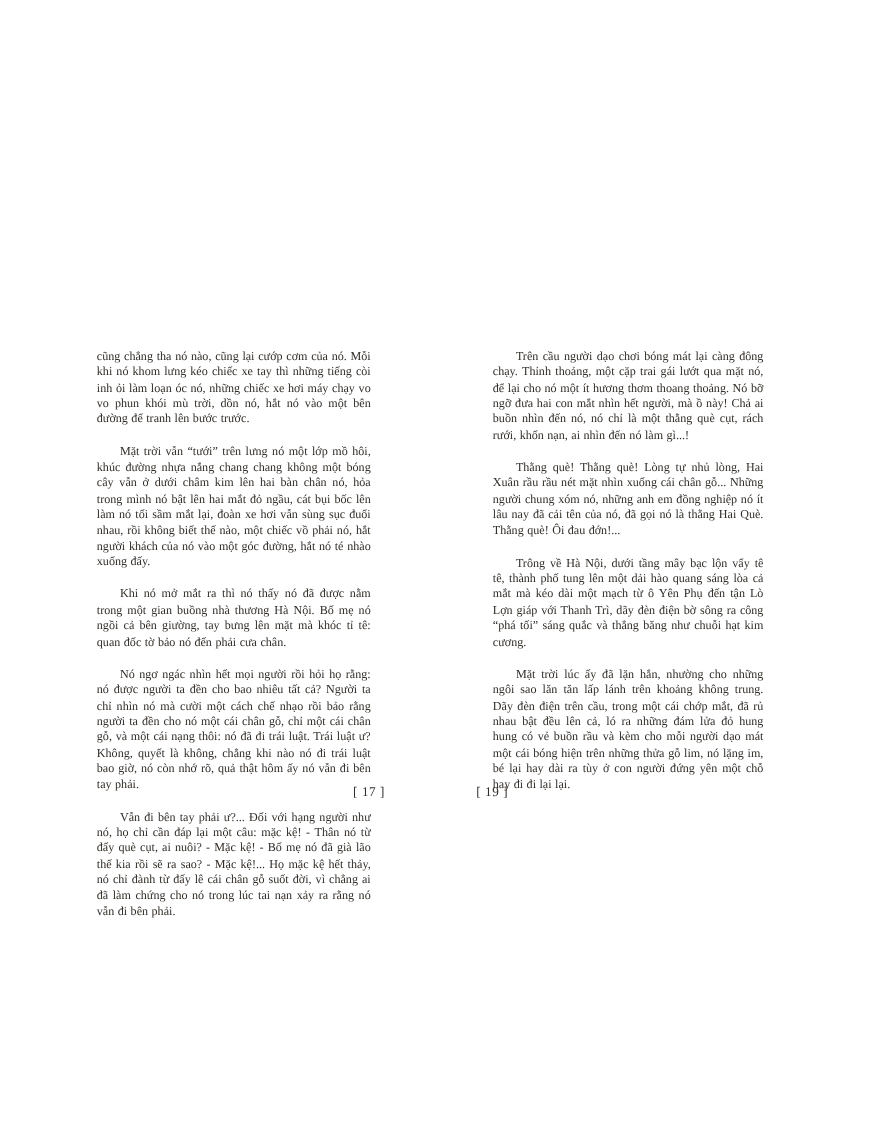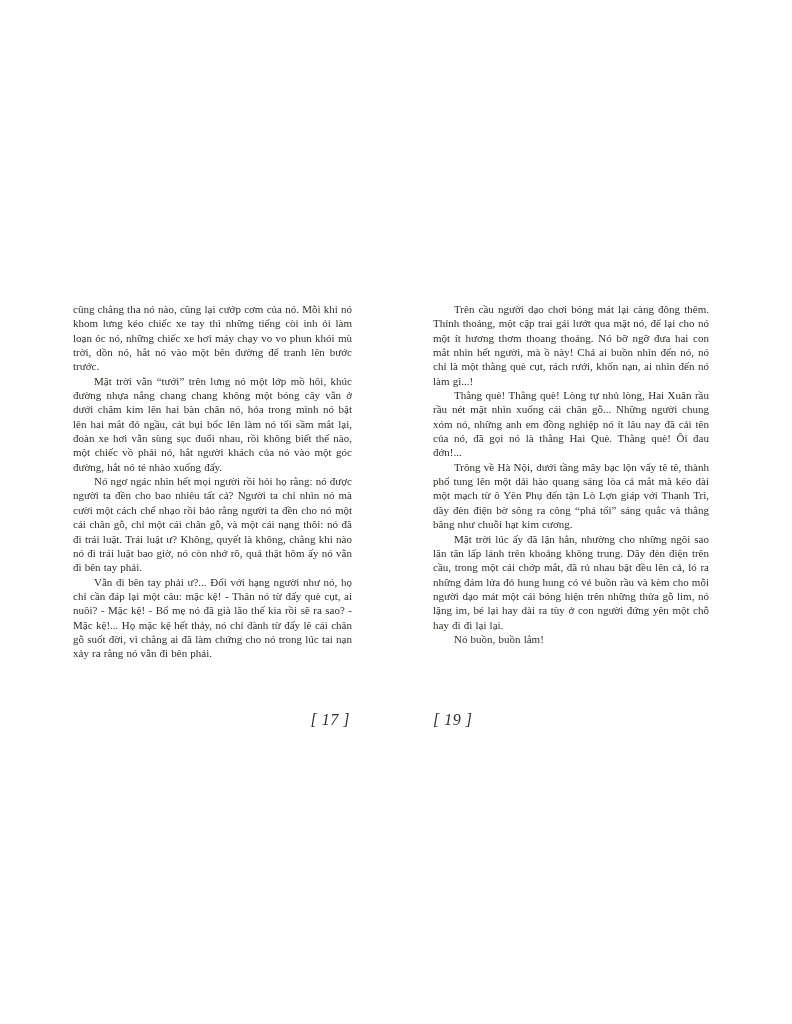--- a/index.html
+++ b/index.html
@@ -20,58 +20,57 @@
     filter: blur(0.22px);
   }
   .page-col {
     position: absolute;
     top: 302px;
     height: 445px;
   }
   .page-col.left  { left: 73px;  width: 279px; }
   .page-col.right { left: 433px; width: 276px; }
   .page-col p {
-    margin: 0;
+    margin: 15px;
     padding: 0;
     font-size: 11px;
     line-height: 14.35px;
     text-align: justify;
     text-justify: inter-word;
     color: #322d28;
     text-indent: 21px;
     word-spacing: 0.4px;
   }
   .page-col p.noindent { text-indent: 0; }
   .pagenum {
     position: absolute;
     top: 411px;
-    font-size: 16px;
+    font-size: 12px;
     line-height: 14px;
     color: #322d28;
     letter-spacing: 0.5px;
-    font-style: italic;
   }
   .pagenum.num-right { right: 2px; }
   .pagenum.num-left  { left: 0; }
 </style>
 </head>
 <body>
 
 <div class="spread">
 
   <div class="page-col left">
     <p class="noindent">cũng chẳng tha nó nào, cũng lại cướp cơm của nó. Mỗi khi nó khom lưng kéo chiếc xe tay thì những tiếng còi inh ỏi làm loạn óc nó, những chiếc xe hơi máy chạy vo vo phun khói mù trời, dồn nó, hắt nó vào một bên đường để tranh lên bước trước.</p>
     <p>Mặt trời vẫn “tưới” trên lưng nó một lớp mồ hôi, khúc đường nhựa nắng chang chang không một bóng cây vẫn ở dưới châm kim lên hai bàn chân nó, hỏa trong mình nó bật lên hai mắt đỏ ngầu, cát bụi bốc lên làm nó tối sầm mắt lại, đoàn xe hơi vẫn sùng sục đuổi nhau, rồi không biết thế nào, một chiếc vồ phải nó, hắt người khách của nó vào một góc đường, hắt nó té nhào xuống đấy.</p>
+    <p>Khi nó mở mắt ra thì nó thấy nó đã được nằm trong một gian buồng nhà thương Hà Nội. Bố mẹ nó ngồi cả bên giường, tay bưng lên mặt mà khóc tỉ tê: quan đốc tờ bảo nó đến phải cưa chân.</p>
     <p>Nó ngơ ngác nhìn hết mọi người rồi hỏi họ rằng: nó được người ta đền cho bao nhiêu tất cả? Người ta chỉ nhìn nó mà cười một cách chế nhạo rồi bảo rằng người ta đền cho nó một cái chân gỗ, chỉ một cái chân gỗ, và một cái nạng thôi: nó đã đi trái luật. Trái luật ư? Không, quyết là không, chẳng khi nào nó đi trái luật bao giờ, nó còn nhớ rõ, quả thật hôm ấy nó vẫn đi bên tay phải.</p>
     <p>Vẫn đi bên tay phải ư?... Đối với hạng người như nó, họ chỉ cần đáp lại một câu: mặc kệ! - Thân nó từ đấy què cụt, ai nuôi? - Mặc kệ! - Bố mẹ nó đã già lão thế kia rồi sẽ ra sao? - Mặc kệ!... Họ mặc kệ hết thảy, nó chỉ đành từ đấy lê cái chân gỗ suốt đời, vì chẳng ai đã làm chứng cho nó trong lúc tai nạn xảy ra rằng nó vẫn đi bên phải.</p>
     <div class="pagenum num-right">[ 17 ]</div>
   </div>
 
   <div class="page-col right">
-    <p>Trên cầu người dạo chơi bóng mát lại càng đông thêm. Thỉnh thoảng, một cặp trai gái lướt qua mặt nó, để lại cho nó một ít hương thơm thoang thoảng. Nó bỡ ngỡ đưa hai con mắt nhìn hết người, mà ồ này! Chả ai buồn nhìn đến nó, nó chỉ là một thằng què cụt, rách rưới, khốn nạn, ai nhìn đến nó làm gì...!</p>
+    <p>Trên cầu người dạo chơi bóng mát lại càng đông chạy. Thỉnh thoảng, một cặp trai gái lướt qua mặt nó, để lại cho nó một ít hương thơm thoang thoảng. Nó bỡ ngỡ đưa hai con mắt nhìn hết người, mà ồ này! Chả ai buồn nhìn đến nó, nó chỉ là một thằng què cụt, rách rưới, khốn nạn, ai nhìn đến nó làm gì...!</p>
     <p>Thằng què! Thằng què! Lòng tự nhủ lòng, Hai Xuân rầu rầu nét mặt nhìn xuống cái chân gỗ... Những người chung xóm nó, những anh em đồng nghiệp nó ít lâu nay đã cải tên của nó, đã gọi nó là thằng Hai Què. Thằng què! Ôi đau đớn!...</p>
     <p>Trông về Hà Nội, dưới tầng mây bạc lộn vẩy tê tê, thành phố tung lên một dải hào quang sáng lòa cả mắt mà kéo dài một mạch từ ô Yên Phụ đến tận Lò Lợn giáp với Thanh Trì, dãy đèn điện bờ sông ra công “phá tối” sáng quắc và thẳng băng như chuỗi hạt kim cương.</p>
     <p>Mặt trời lúc ấy đã lặn hẳn, nhường cho những ngôi sao lăn tăn lấp lánh trên khoảng không trung. Dãy đèn điện trên cầu, trong một cái chớp mắt, đã rủ nhau bật đều lên cả, ló ra những đám lửa đỏ hung hung có vẻ buồn rầu và kèm cho mỗi người dạo mát một cái bóng hiện trên những thửa gỗ lim, nó lặng im, bé lại hay dài ra tùy ở con người đứng yên một chỗ hay đi đi lại lại.</p>
-    <p>Nó buồn, buồn lắm!</p>
     <div class="pagenum num-left">[ 19 ]</div>
   </div>
 
 </div>
 
 </body></html>

